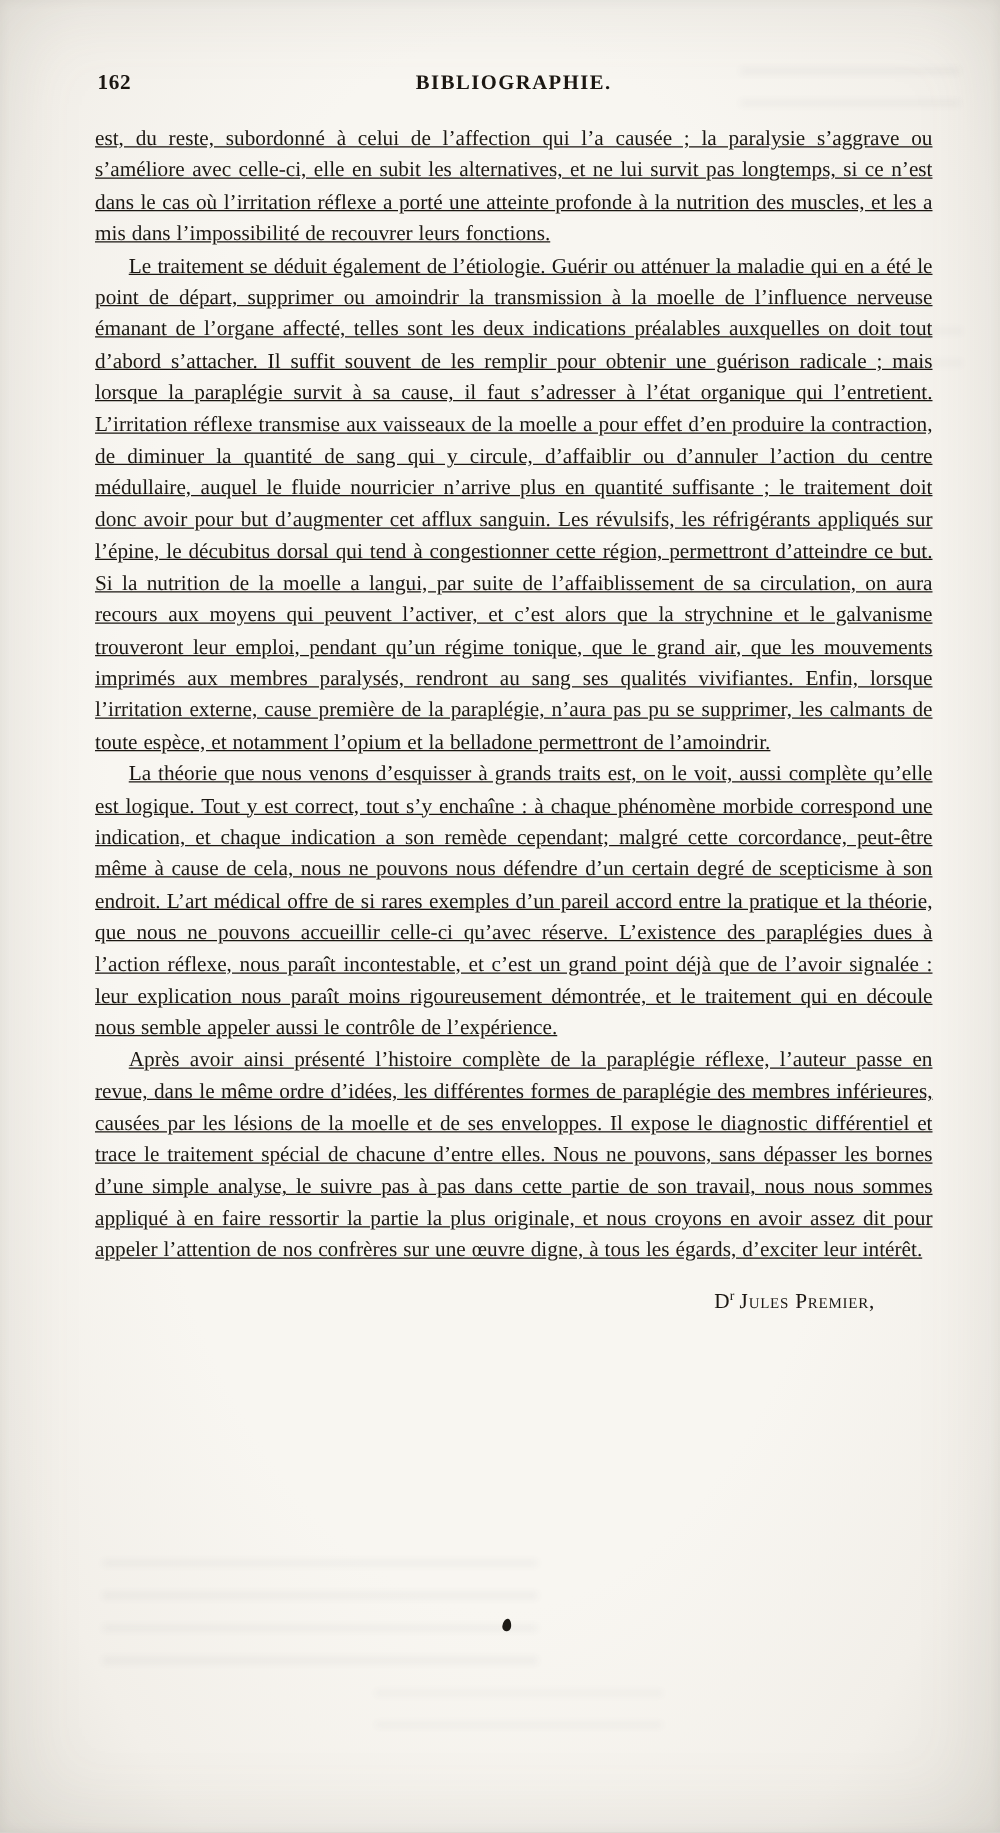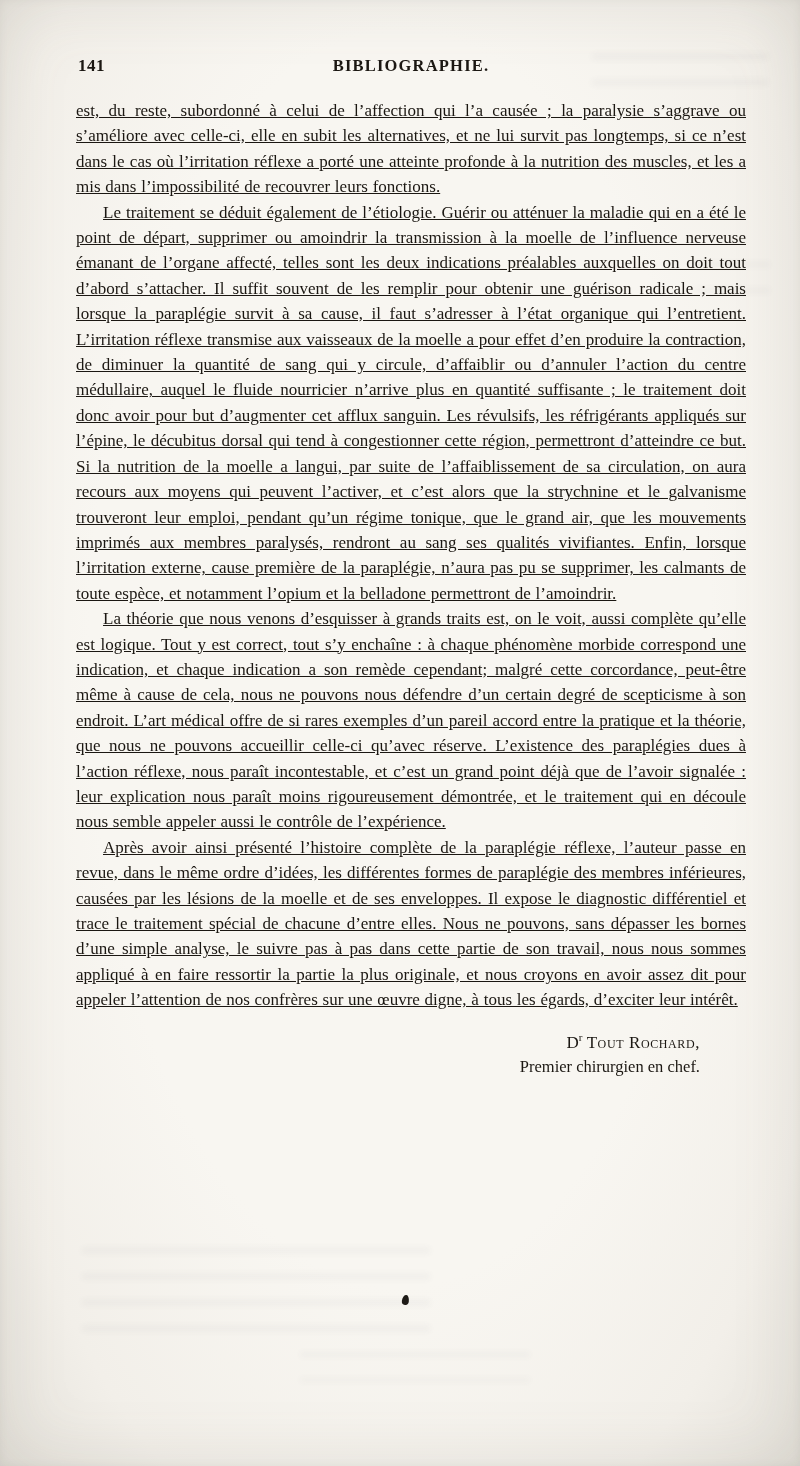--- a/index.html
+++ b/index.html
@@ -85,32 +85,31 @@
 <div class="page">
 
   <div class="ghost ghost-top-right"></div>
   <div class="ghost ghost-right-mid"></div>
   <div class="ghost ghost-bottom-left"></div>
   <div class="ghost ghost-bottom-mid"></div>
 
   <div class="content">
 
     <div class="header">
-      <span class="page-number">141</span>
+      <span class="page-number">162</span>
       <span class="running-title">BIBLIOGRAPHIE.</span>
     </div>
 
     <p class="para">est, du reste, subordonné à celui de l’affection qui l’a causée ; la paralysie s’aggrave ou s’améliore avec celle-ci, elle en subit les alternatives, et ne lui survit pas longtemps, si ce n’est dans le cas où l’irritation réflexe a porté une atteinte profonde à la nutrition des muscles, et les a mis dans l’impossibilité de recouvrer leurs fonctions.</p>
     <p class="para indent">Le traitement se déduit également de l’étiologie. Guérir ou atténuer la maladie qui en a été le point de départ, supprimer ou amoindrir la transmission à la moelle de l’influence nerveuse émanant de l’organe affecté, telles sont les deux indications préalables auxquelles on doit tout d’abord s’attacher. Il suffit souvent de les remplir pour obtenir une guérison radicale ; mais lorsque la paraplégie survit à sa cause, il faut s’adresser à l’état organique qui l’entretient. L’irritation réflexe transmise aux vaisseaux de la moelle a pour effet d’en produire la contraction, de diminuer la quantité de sang qui y circule, d’affaiblir ou d’annuler l’action du centre médullaire, auquel le fluide nourricier n’arrive plus en quantité suffisante ; le traitement doit donc avoir pour but d’augmenter cet afflux sanguin. Les révulsifs, les réfrigérants appliqués sur l’épine, le décubitus dorsal qui tend à congestionner cette région, permettront d’atteindre ce but. Si la nutrition de la moelle a langui, par suite de l’affaiblissement de sa circulation, on aura recours aux moyens qui peuvent l’activer, et c’est alors que la strychnine et le galvanisme trouveront leur emploi, pendant qu’un régime tonique, que le grand air, que les mouvements imprimés aux membres paralysés, rendront au sang ses qualités vivifiantes. Enfin, lorsque l’irritation externe, cause première de la paraplégie, n’aura pas pu se supprimer, les calmants de toute espèce, et notamment l’opium et la belladone permettront de l’amoindrir.</p>
     <p class="para indent">La théorie que nous venons d’esquisser à grands traits est, on le voit, aussi complète qu’elle est logique. Tout y est correct, tout s’y enchaîne : à chaque phénomène morbide correspond une indication, et chaque indication a son remède cependant; malgré cette corcordance, peut-être même à cause de cela, nous ne pouvons nous défendre d’un certain degré de scepticisme à son endroit. L’art médical offre de si rares exemples d’un pareil accord entre la pratique et la théorie, que nous ne pouvons accueillir celle-ci qu’avec réserve. L’existence des paraplégies dues à l’action réflexe, nous paraît incontestable, et c’est un grand point déjà que de l’avoir signalée : leur explication nous paraît moins rigoureusement démontrée, et le traitement qui en découle nous semble appeler aussi le contrôle de l’expérience.</p>
     <p class="para indent">Après avoir ainsi présenté l’histoire complète de la paraplégie réflexe, l’auteur passe en revue, dans le même ordre d’idées, les différentes formes de paraplégie des membres inférieures, causées par les lésions de la moelle et de ses enveloppes. Il expose le diagnostic différentiel et trace le traitement spécial de chacune d’entre elles. Nous ne pouvons, sans dépasser les bornes d’une simple analyse, le suivre pas à pas dans cette partie de son travail, nous nous sommes appliqué à en faire ressortir la partie la plus originale, et nous croyons en avoir assez dit pour appeler l’attention de nos confrères sur une œuvre digne, à tous les égards, d’exciter leur intérêt.</p>
 
     <div class="signature">
       <div class="sig-line1"><span>D</span><sup>r</sup>
-        <span class="sig-name">Tout Rochard,</span></div>
-      <div class="sig-title">Premier chirurgien en chef.</div>
+        <span class="sig-name">Jules Premier,</span></div>
     </div>
 
   </div>
 
   <div class="ink-mark"></div>
 
 </div>
 
 </body></html>

